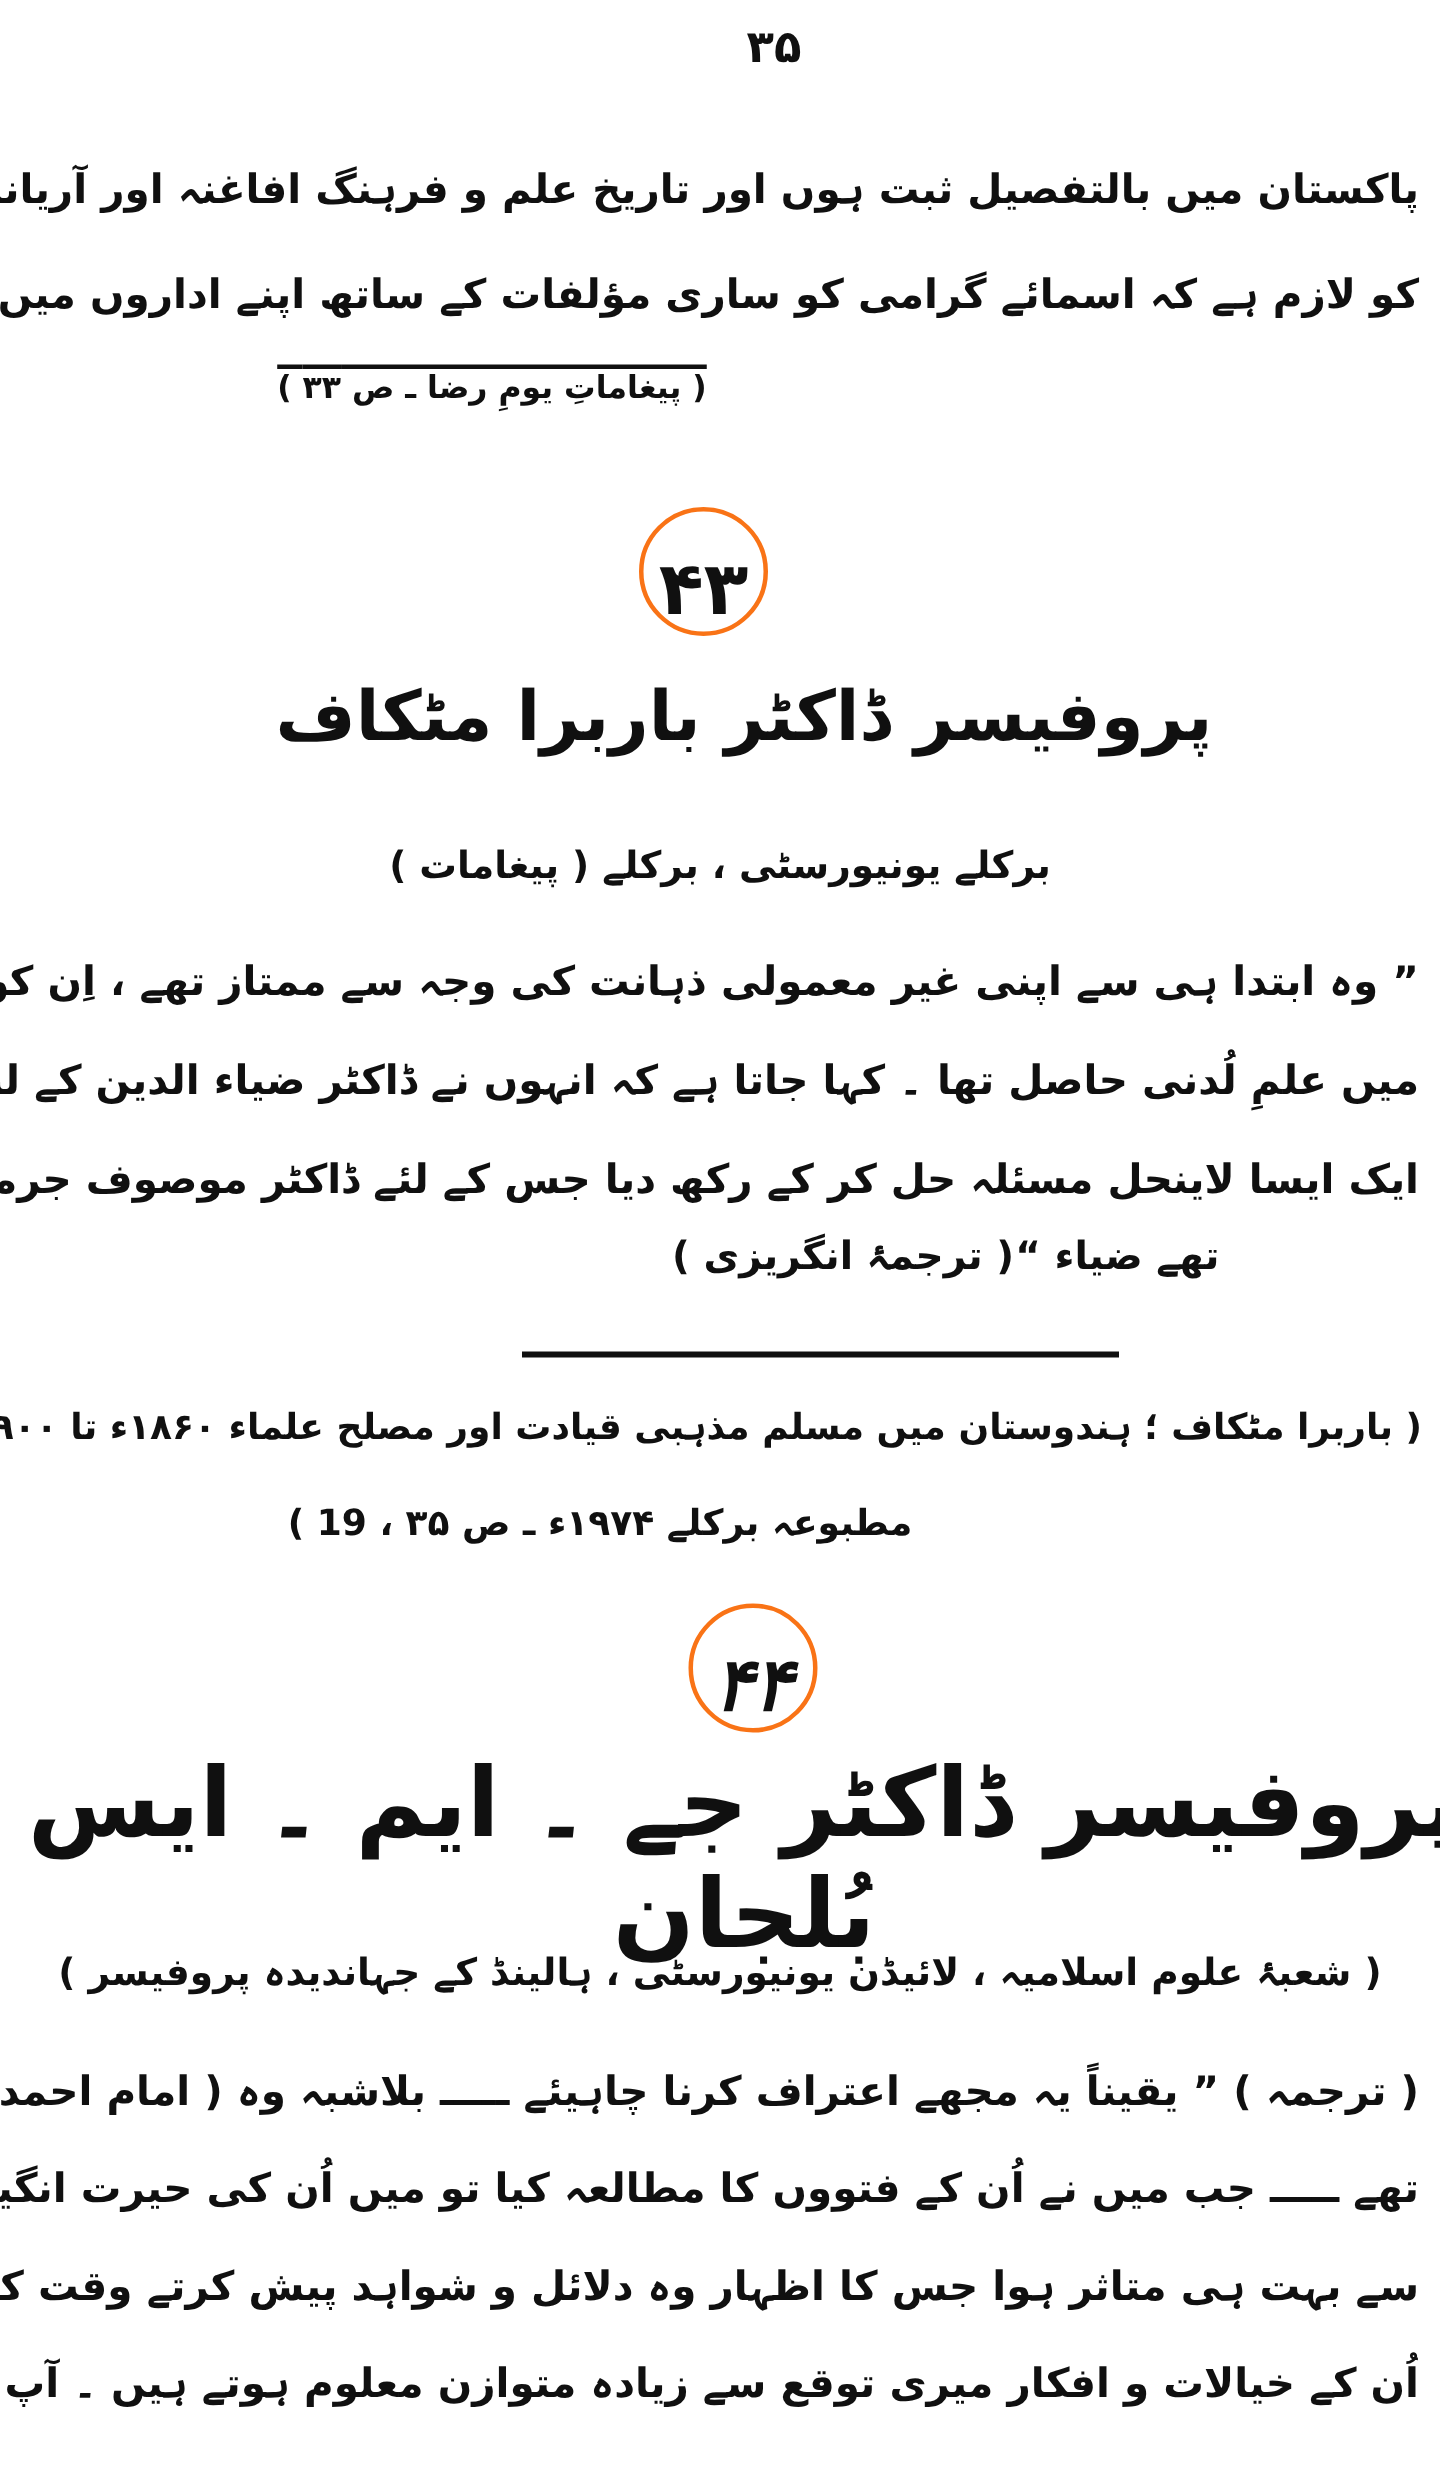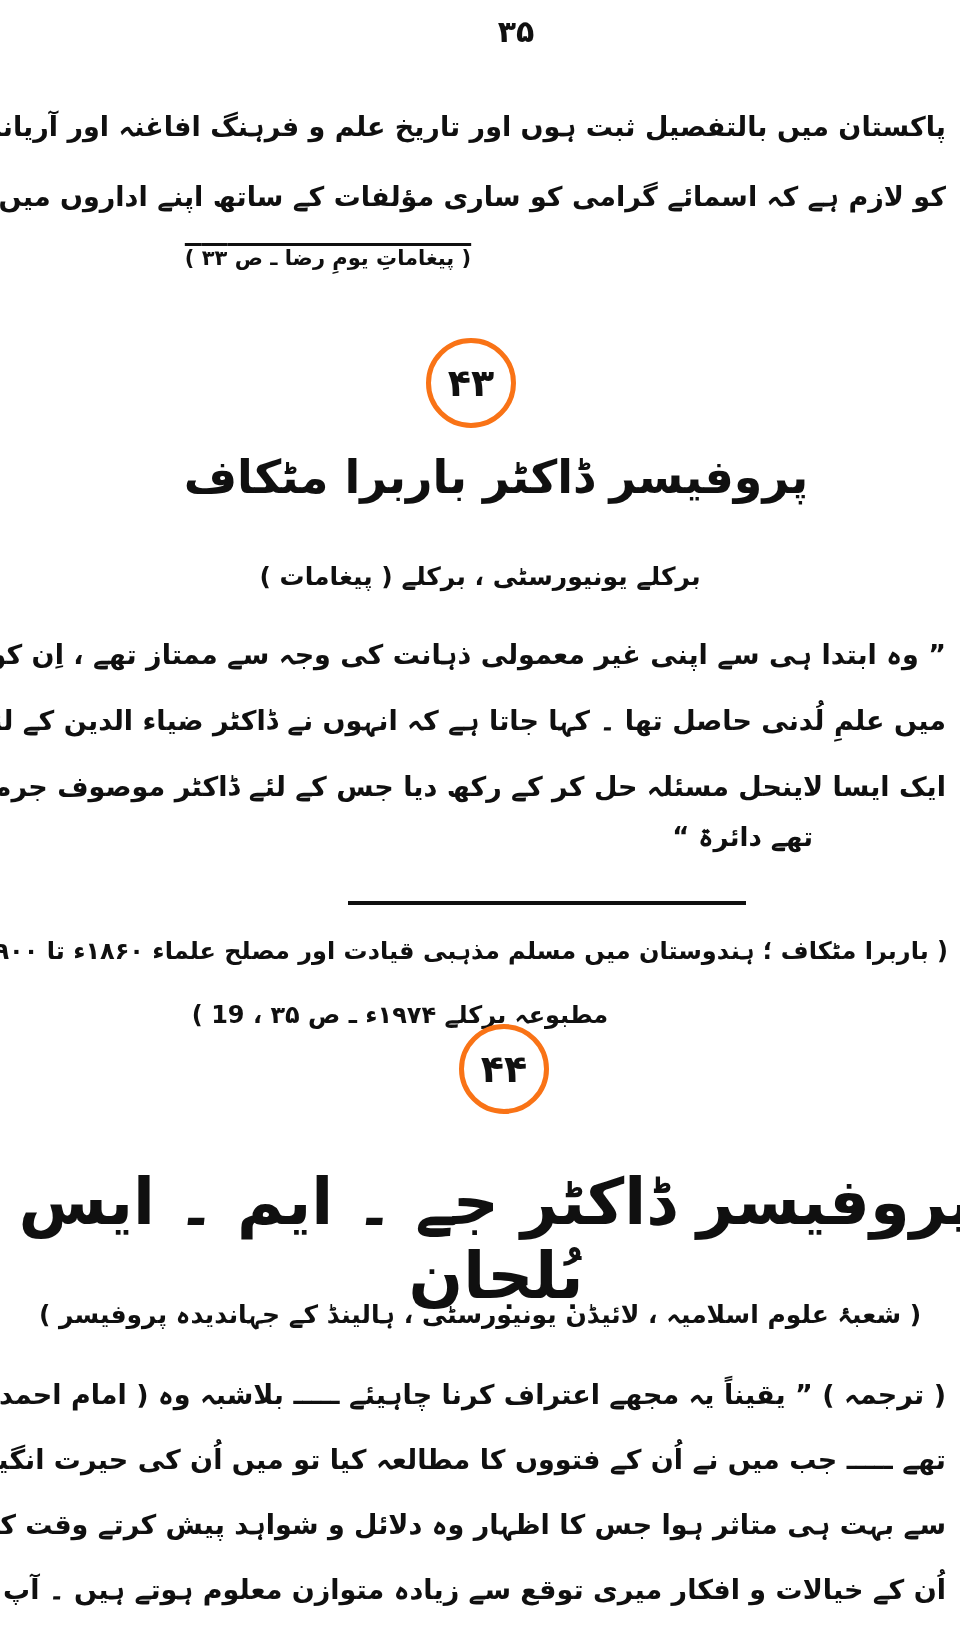--- a/index.html
+++ b/index.html
@@ -40,30 +40,30 @@
 
   #intro-citation {
     top: 246px; left: 128px; width: 400px;
     direction: rtl; text-align: center;
     font-size: 21px; font-weight: 700;
     text-decoration: overline;
     text-decoration-thickness: 2.5px;
   }
 
   .badge {
-    border: 5px solid #f97316;
+    border: 3px solid #f97316;
     border-radius: 50%;
     width: 80px; height: 80px;
-    display: flex; align-items: center; justify-content: center;
-    font-size: 38px; font-weight: 700;
+    display: flex; align-items: flex-end; justify-content: center;
+    font-size: 49px; font-weight: 700;
     direction: rtl;
     box-sizing: content-box;
   }
   #badge-43 { top: 338px; left: 426px; }
-  #badge-44 { top: 1024px; left: 459px; }
+  #badge-44 { top: 1069px; left: 459px; font-style: italic; }
 
   .heading {
     left: 16px; width: 100%;
     direction: rtl; text-align: center;
     font-weight: 700;
   }
   #heading-43 { top: 450px; font-size: 46px; }
   #heading-44 { top: 1165px; font-size: 64px; }
 
   .subheading {
@@ -119,21 +119,22 @@
 
 <div class="abs subheading ink" id="subheading-43">برکلے یونیورسٹی ، برکلے ( پیغامات )</div>
 
 <div class="abs para" id="quote-43">
   <div class="jline ink">” وہ ابتدا ہی سے اپنی غیر معمولی ذہانت کی وجہ سے ممتاز تھے ، اِن کو علم ریاضی</div>
   <div class="jline ink">میں علمِ لُدنی حاصل تھا ۔ کہا جاتا ہے کہ انہوں نے ڈاکٹر ضیاء الدین کے لئے ریاضی کا</div>
   <div class="jline ink">ایک ایسا لاینحل مسئلہ حل کر کے رکھ دیا جس کے لئے ڈاکٹر موصوف جرمنی جانے والے</div>
 </div>
 
 <div class="abs" id="quote-43-end">
-  <span class="ink">تھے دائرۃ “</span>
+  <span class="ink">تھے ضیاء “</span>
+  <span class="ink">( ترجمۂ انگریزی )</span>
 </div>
 
 <div class="abs separator"></div>
 
 <div class="abs jline ink" id="citation-43-l1">( باربرا مٹکاف ؛ ہندوستان میں مسلم مذہبی قیادت اور مصلح علماء ۱۸۶۰ء تا ۱۹۰۰ء ،</div>
 <div class="abs ink" id="citation-43-l2">مطبوعہ برکلے ۱۹۷۴ء ـ ص ۳۵ ، 19 )</div>
 
 <div class="abs badge ink" id="badge-44">
   <span>۴۴</span>
 </div>

